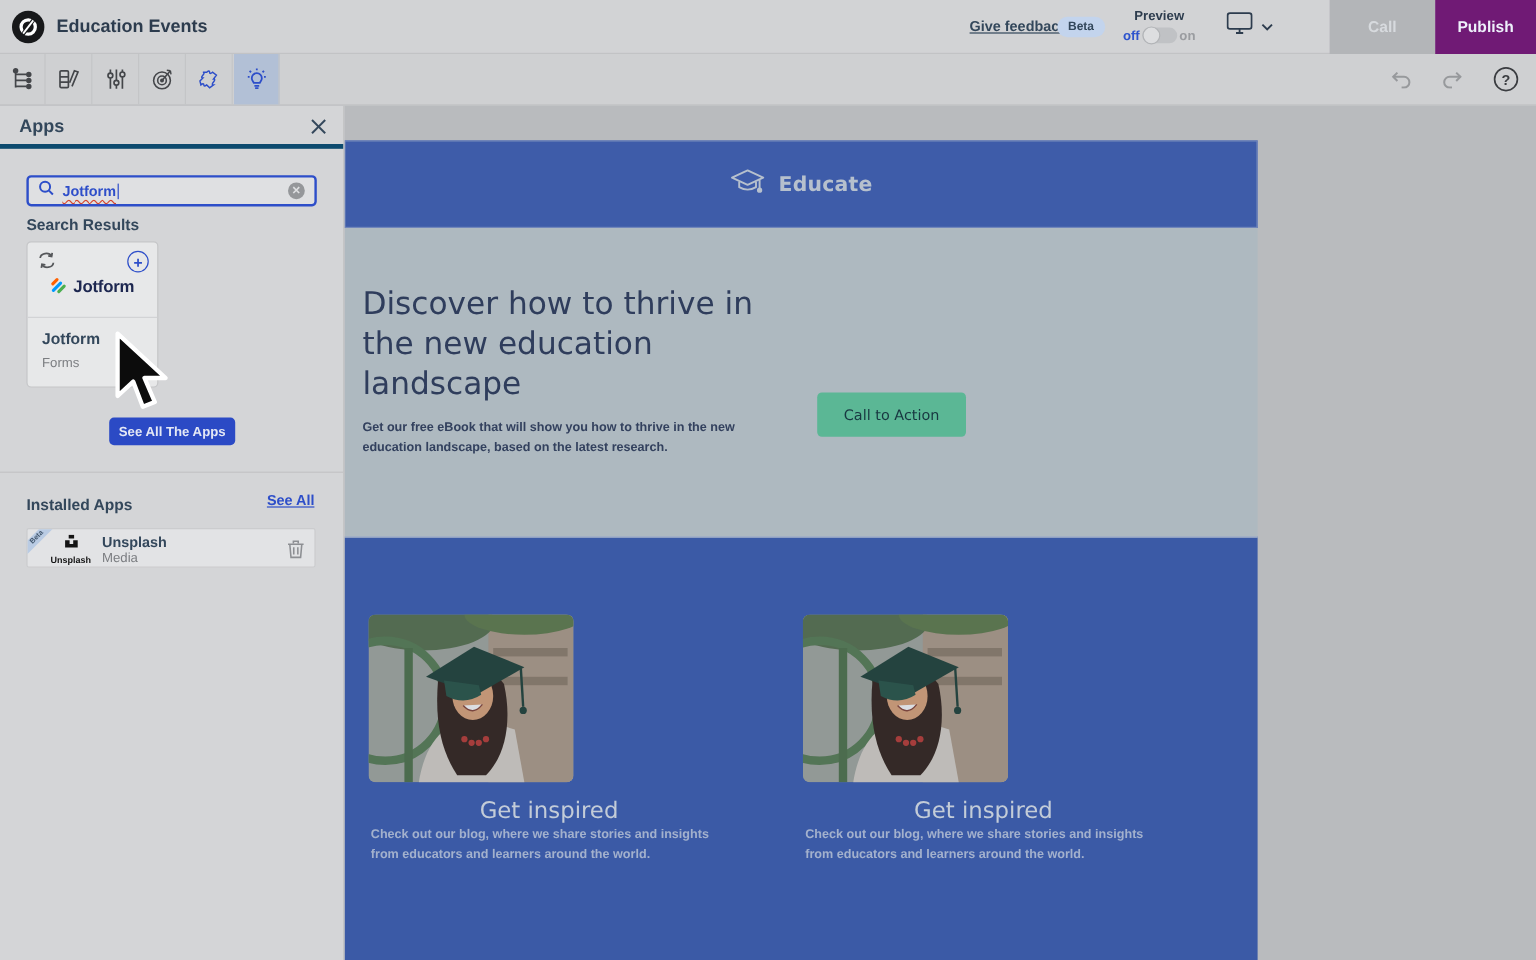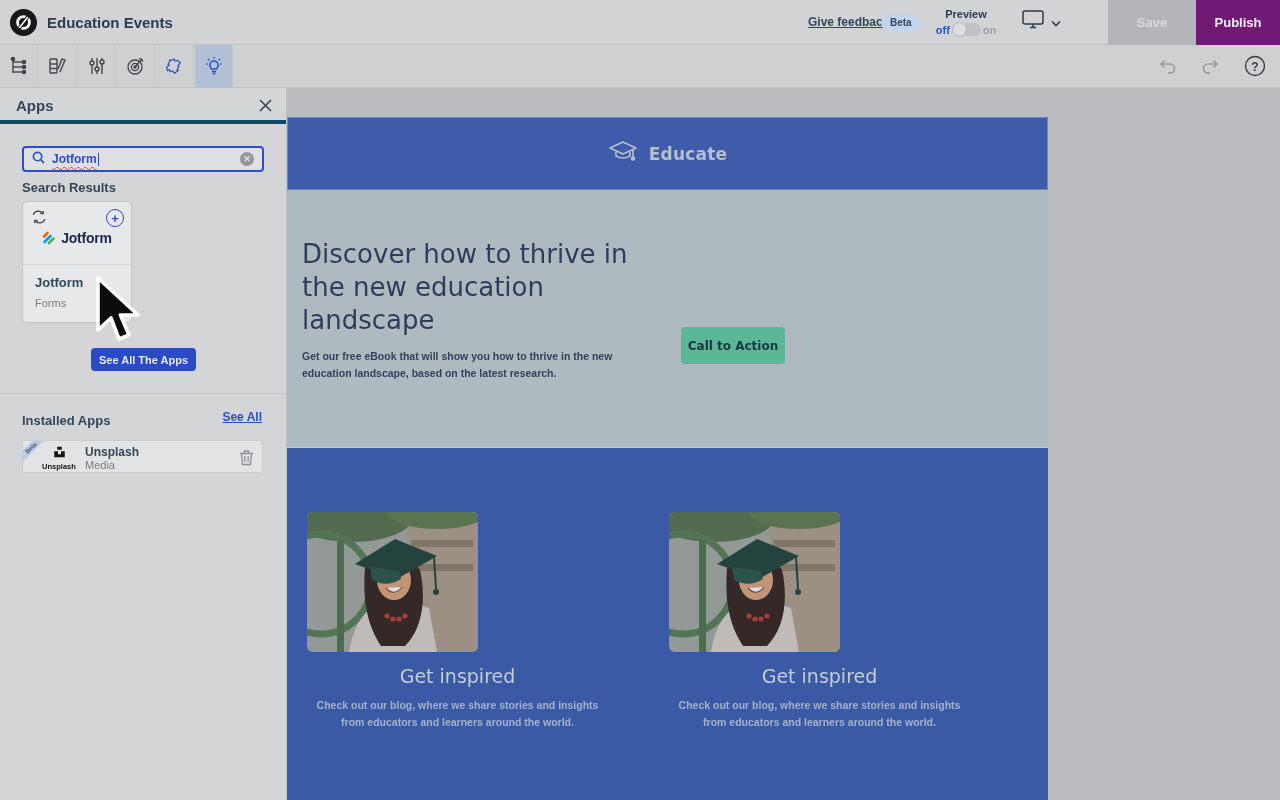--- a/index.html
+++ b/index.html
@@ -91,30 +91,30 @@
                border:1px solid #7186bb; display:flex; align-items:center; justify-content:center; gap:11px; }
   .pv-brand { font-size:17px; font-weight:700; color:#b6c0cd; letter-spacing:0.2px; }
   .pv-hero { position:absolute; left:0; top:73px; width:761px; height:257px; background:#aeb9c0; }
   .hero-heading { position:absolute; left:15px; top:48px; width:350px; font-size:26px; line-height:33px;
                   font-weight:500; color:#2f3d5c; }
   .hero-body { position:absolute; left:15px; top:158px; width:345px; font-size:10.5px; line-height:17px;
                font-weight:700; color:#33415e; font-family:"Liberation Sans", sans-serif; }
   .hero-input { position:absolute; left:394px; top:68px; width:157px; height:40px; background:#c6cfd4;
                 border-radius:6px; display:flex; align-items:center; padding-left:14px; cursor:text; }
   .hero-input span { font-size:12px; color:#92a0aa; }
-  .hero-cta { position:absolute; left:394px; top:137px; width:104px; height:37px; background:#5bb795;
-              border:none; border-radius:4px; font-size:12px; font-weight:700; color:#183741;
+  .hero-cta { position:absolute; left:394px; top:137px; width:124px; height:37px; background:#5bb795;
+              border:none; border-radius:4px; font-size:12px; font-weight:400; color:#183741;
               font-family:"DejaVu Sans", sans-serif; cursor:pointer; }
   .pv-footer { position:absolute; left:0; top:330px; width:761px; height:353px; background:#3b5aa6;
                border-top:1px solid #c5cdd4; }
   .blog-col { position:absolute; top:64px; width:301px; }
   .blog-col.c1 { left:20px; } .blog-col.c2 { left:382px; }
   .blog-img { width:171px; height:140px; border-radius:6px; overflow:hidden; }
   .blog-heading { margin-top:13px; text-align:center; font-size:19px; font-weight:400; color:#c3ccd8; }
-  .blog-body { margin-top:10px; text-align:center; font-size:10.5px; line-height:17px; color:#a3b1cd;
+  .blog-body { text-align:left; font-size:10.5px; line-height:17px; color:#a3b1cd;
                font-family:"Liberation Sans", sans-serif; font-weight:600; padding:0 2px; }
 </style>
 </head>
 <body>
 
 <div class="topbar">
   <div class="brand-logo">
     <svg width="17" height="17" viewBox="0 0 20 20">
         <circle cx="10" cy="10" r="7" fill="none" stroke="#fff" stroke-width="3.2"></circle>
         <line x1="15.5" y1="2.5" x2="4.5" y2="17.5" stroke="#17181a" stroke-width="4"></line>
@@ -141,21 +141,21 @@
           <line x1="8" y1="17.5" x2="14" y2="17.5"></line>
           <line x1="11" y1="14" x2="11" y2="17"></line>
         </svg>
     </span>
     <span>
       <svg width="10" height="7" viewBox="0 0 10 7" fill="none" stroke="#2d3c4e" stroke-width="1.6">
           <path d="M1 1.5 L5 5.5 L9 1.5"></path>
         </svg>
     </span>
   </div>
-  <button class="btn-save">Save</button>
+  <button class="btn-save">Call</button>
   <button class="btn-publish">Publish</button>
 </div>
 
 <div class="toolbar">
   <div class="tb-cell" style="left:0">
     <svg width="20" height="20" viewBox="0 0 20 20" fill="none" stroke="#44464a" stroke-width="1.4">
         <line x1="4" y1="3" x2="4" y2="17"></line>
         <line x1="4" y1="6" x2="13" y2="6"></line>
         <line x1="4" y1="11" x2="13" y2="11"></line>
         <line x1="4" y1="16" x2="13" y2="16"></line>

